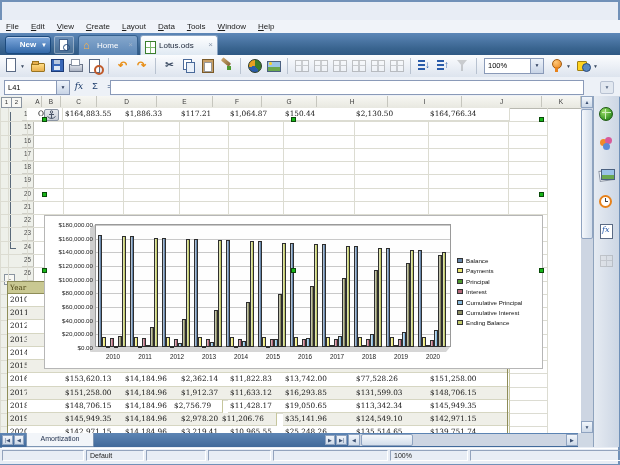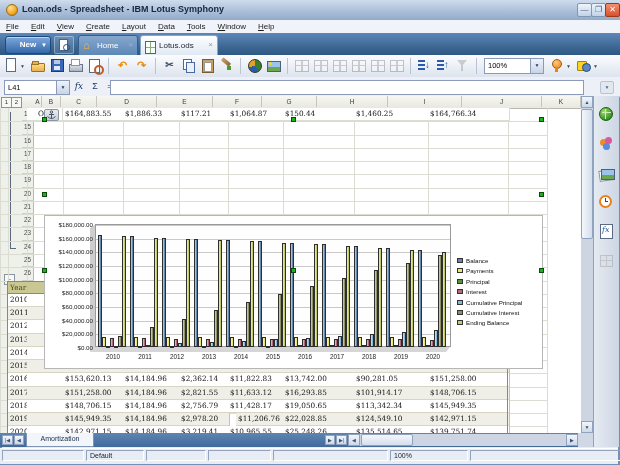--- a/index.html
+++ b/index.html
@@ -121,27 +121,20 @@
   
   #statusbar{left:0;top:448px;width:618px;height:15px;background:#e8edf5;border-top:1px solid #fff;}
   .seg{position:absolute;top:1px;height:11px;border:1px solid;border-color:#93a3bd #fff #fff #93a3bd;font-size:7px;color:#222;padding:1px 3px 0 3px;box-sizing:border-box;white-space:nowrap;overflow:hidden;}
   .anchor-btn{left:44px;top:13px;width:15px;height:12px;background:linear-gradient(#e8ebef,#c9cfd8);border:1px solid #8a94a2;border-radius:2px;box-sizing:border-box;z-index:5;}
 </style>
 </head>
 <body>
 
 <div id="win">
 
-  <div class="abs" id="titlebar">
-    <div class="abs" id="app-logo"></div>
-    <div class="abs" id="title-text">Loan.ods - Spreadsheet - IBM Lotus Symphony</div>
-    <div class="abs winbtn" style="left:577px;">—</div>
-    <div class="abs winbtn" style="left:591px;">❐</div>
-    <div class="abs winbtn" style="left:605px;" id="btn-close">✕</div>
-  </div>
 
   <div class="abs" id="menubar"><span class="menu-item"><u>F</u>ile</span><span class="menu-item"><u>E</u>dit</span><span class="menu-item"><u>V</u>iew</span><span class="menu-item"><u>C</u>reate</span><span class="menu-item"><u>L</u>ayout</span><span class="menu-item"><u>D</u>ata</span><span class="menu-item"><u>T</u>ools</span><span class="menu-item"><u>W</u>indow</span><span class="menu-item"><u>H</u>elp</span></div>
 
   <div class="abs" id="tabstrip">
     <div class="abs" id="new-btn"><span>New</span><i>▼</i></div>
     <div class="abs" id="open-file-btn">
         <b></b>
         <u></u>
       </div>
     <div class="abs tab" id="home-tab">
@@ -347,21 +340,21 @@
         <div class="gl" style="position: absolute; left: 354px; top: 0px; width: 1px; height: 325px;"></div>
         <div class="gl" style="position: absolute; left: 428px; top: 0px; width: 1px; height: 325px;"></div>
         <div class="gl" style="position: absolute; left: 508px; top: 0px; width: 1px; height: 325px;"></div>
         <div class="gl" style="position: absolute; left: 547px; top: 0px; width: 1px; height: 325px;"></div>
         <div class="cell" style="position: absolute; left: 27px; top: 0px; width: 35px; height: 12.27px; line-height: 12.27px; text-align: center;">Oct</div>
         <div class="cell" style="position: absolute; left: 63px; top: 0px; width: 59px; height: 12.27px; line-height: 12.27px; padding-left: 2px;">$164,883.55</div>
         <div class="cell" style="position: absolute; left: 123px; top: 0px; width: 55px; height: 12.27px; line-height: 12.27px; padding-left: 2px;">$1,886.33</div>
         <div class="cell" style="position: absolute; left: 179px; top: 0px; width: 48px; height: 12.27px; line-height: 12.27px; padding-left: 2px;">$117.21</div>
         <div class="cell" style="position: absolute; left: 228px; top: 0px; width: 54px; height: 12.27px; line-height: 12.27px; padding-left: 2px;">$1,064.87</div>
         <div class="cell" style="position: absolute; left: 283px; top: 0px; width: 70px; height: 12.27px; line-height: 12.27px; padding-left: 2px;">$150.44</div>
-        <div class="cell" style="position: absolute; left: 354px; top: 0px; width: 73px; height: 12.27px; line-height: 12.27px; padding-left: 2px;">$1,460.25</div>
+        <div class="cell" style="position: absolute; left: 354px; top: 0px; width: 73px; height: 12.27px; line-height: 12.27px; padding-left: 2px;">$2,130.50</div>
         <div class="cell" style="position: absolute; left: 428px; top: 0px; width: 79px; height: 12.27px; line-height: 12.27px; padding-left: 2px;">$164,766.34</div>
         <div class="thcell" style="position: absolute; left: 8px; top: 172.51px; width: 18px; height: 11.27px; line-height: 11.27px; padding-left: 2px;">Year</div>
         <div class="thcell" style="position: absolute; left: 27px; top: 172.51px; width: 35px; height: 11.27px; line-height: 11.27px; padding-left: 2px;"></div>
         <div class="thcell" style="position: absolute; left: 63px; top: 172.51px; width: 59px; height: 11.27px; line-height: 11.27px; padding-left: 2px;">Balance</div>
         <div class="thcell" style="position: absolute; left: 123px; top: 172.51px; width: 55px; height: 11.27px; line-height: 11.27px; padding-left: 2px;">Payments</div>
         <div class="thcell" style="position: absolute; left: 179px; top: 172.51px; width: 48px; height: 11.27px; line-height: 11.27px; padding-left: 2px;">Principal</div>
         <div class="thcell" style="position: absolute; left: 228px; top: 172.51px; width: 54px; height: 11.27px; line-height: 11.27px; padding-left: 2px;">Interest</div>
         <div class="thcell" style="position: absolute; left: 283px; top: 172.51px; width: 70px; height: 11.27px; line-height: 11.27px; padding-left: 2px;">Cumulative Principal</div>
         <div class="thcell" style="position: absolute; left: 354px; top: 172.51px; width: 73px; height: 11.27px; line-height: 11.27px; padding-left: 2px;">Cumulative Interest</div>
         <div class="thcell" style="position: absolute; left: 428px; top: 172.51px; width: 79px; height: 11.27px; line-height: 11.27px; padding-left: 2px;">Ending Balance</div>
@@ -419,47 +412,47 @@
         <div class="cell" style="position: absolute; left: 283px; top: 252.13px; width: 70px; height: 12.27px; line-height: 12.27px; padding-left: 2px; background: rgb(239, 239, 232); border-right: 1px solid rgb(198, 198, 156); border-bottom: 1px solid rgb(214, 214, 194);">$11,379.87</div>
         <div class="cell" style="position: absolute; left: 354px; top: 252.13px; width: 73px; height: 12.27px; line-height: 12.27px; padding-left: 2px; background: rgb(239, 239, 232); border-right: 1px solid rgb(198, 198, 156); border-bottom: 1px solid rgb(214, 214, 194);">$78,458.23</div>
         <div class="cell" style="position: absolute; left: 428px; top: 252.13px; width: 79px; height: 12.27px; line-height: 12.27px; padding-left: 2px; background: rgb(239, 239, 232); border-right: 1px solid rgb(198, 198, 156); border-bottom: 1px solid rgb(214, 214, 194);">$153,620.13</div>
         <div class="cell" style="position: absolute; left: 8px; top: 265.4px; width: 18px; height: 12.27px; line-height: 12.27px; padding-left: 2px; background: rgb(255, 255, 255); border-right: 1px solid rgb(198, 198, 156); border-bottom: 1px solid rgb(214, 214, 194);">2016</div>
         <div class="cell" style="position: absolute; left: 27px; top: 265.4px; width: 35px; height: 12.27px; line-height: 12.27px; padding-left: 2px; background: rgb(255, 255, 255); border-right: 1px solid rgb(198, 198, 156); border-bottom: 1px solid rgb(214, 214, 194);"></div>
         <div class="cell" style="position: absolute; left: 63px; top: 265.4px; width: 59px; height: 12.27px; line-height: 12.27px; padding-left: 2px; background: rgb(255, 255, 255); border-right: 1px solid rgb(198, 198, 156); border-bottom: 1px solid rgb(214, 214, 194);">$153,620.13</div>
         <div class="cell" style="position: absolute; left: 123px; top: 265.4px; width: 55px; height: 12.27px; line-height: 12.27px; padding-left: 2px; background: rgb(255, 255, 255); border-right: 1px solid rgb(198, 198, 156); border-bottom: 1px solid rgb(214, 214, 194);">$14,184.96</div>
         <div class="cell" style="position: absolute; left: 179px; top: 265.4px; width: 48px; height: 12.27px; line-height: 12.27px; padding-left: 2px; background: rgb(255, 255, 255); border-right: 1px solid rgb(198, 198, 156); border-bottom: 1px solid rgb(214, 214, 194);">$2,362.14</div>
         <div class="cell" style="position: absolute; left: 228px; top: 265.4px; width: 54px; height: 12.27px; line-height: 12.27px; padding-left: 2px; background: rgb(255, 255, 255); border-right: 1px solid rgb(198, 198, 156); border-bottom: 1px solid rgb(214, 214, 194);">$11,822.83</div>
         <div class="cell" style="position: absolute; left: 283px; top: 265.4px; width: 70px; height: 12.27px; line-height: 12.27px; padding-left: 2px; background: rgb(255, 255, 255); border-right: 1px solid rgb(198, 198, 156); border-bottom: 1px solid rgb(214, 214, 194);">$13,742.00</div>
-        <div class="cell" style="position: absolute; left: 354px; top: 265.4px; width: 73px; height: 12.27px; line-height: 12.27px; padding-left: 2px; background: rgb(255, 255, 255); border-right: 1px solid rgb(198, 198, 156); border-bottom: 1px solid rgb(214, 214, 194);">$90,281.05</div>
+        <div class="cell" style="position: absolute; left: 354px; top: 265.4px; width: 73px; height: 12.27px; line-height: 12.27px; padding-left: 2px; background: rgb(255, 255, 255); border-right: 1px solid rgb(198, 198, 156); border-bottom: 1px solid rgb(214, 214, 194);">$77,528.26</div>
         <div class="cell" style="position: absolute; left: 428px; top: 265.4px; width: 79px; height: 12.27px; line-height: 12.27px; padding-left: 2px; background: rgb(255, 255, 255); border-right: 1px solid rgb(198, 198, 156); border-bottom: 1px solid rgb(214, 214, 194);">$151,258.00</div>
         <div class="cell" style="position: absolute; left: 8px; top: 278.67px; width: 18px; height: 12.27px; line-height: 12.27px; padding-left: 2px; background: rgb(239, 239, 232); border-right: 1px solid rgb(198, 198, 156); border-bottom: 1px solid rgb(214, 214, 194);">2017</div>
         <div class="cell" style="position: absolute; left: 27px; top: 278.67px; width: 35px; height: 12.27px; line-height: 12.27px; padding-left: 2px; background: rgb(239, 239, 232); border-right: 1px solid rgb(198, 198, 156); border-bottom: 1px solid rgb(214, 214, 194);"></div>
         <div class="cell" style="position: absolute; left: 63px; top: 278.67px; width: 59px; height: 12.27px; line-height: 12.27px; padding-left: 2px; background: rgb(239, 239, 232); border-right: 1px solid rgb(198, 198, 156); border-bottom: 1px solid rgb(214, 214, 194);">$151,258.00</div>
         <div class="cell" style="position: absolute; left: 123px; top: 278.67px; width: 55px; height: 12.27px; line-height: 12.27px; padding-left: 2px; background: rgb(239, 239, 232); border-right: 1px solid rgb(198, 198, 156); border-bottom: 1px solid rgb(214, 214, 194);">$14,184.96</div>
-        <div class="cell" style="position: absolute; left: 179px; top: 278.67px; width: 48px; height: 12.27px; line-height: 12.27px; padding-left: 2px; background: rgb(239, 239, 232); border-right: 1px solid rgb(198, 198, 156); border-bottom: 1px solid rgb(214, 214, 194);">$2,821.55</div>
+        <div class="cell" style="position: absolute; left: 179px; top: 278.67px; width: 48px; height: 12.27px; line-height: 12.27px; padding-left: 2px; background: rgb(239, 239, 232); border-right: 1px solid rgb(198, 198, 156); border-bottom: 1px solid rgb(214, 214, 194);">$1,912.37</div>
         <div class="cell" style="position: absolute; left: 228px; top: 278.67px; width: 54px; height: 12.27px; line-height: 12.27px; padding-left: 2px; background: rgb(239, 239, 232); border-right: 1px solid rgb(198, 198, 156); border-bottom: 1px solid rgb(214, 214, 194);">$11,633.12</div>
         <div class="cell" style="position: absolute; left: 283px; top: 278.67px; width: 70px; height: 12.27px; line-height: 12.27px; padding-left: 2px; background: rgb(239, 239, 232); border-right: 1px solid rgb(198, 198, 156); border-bottom: 1px solid rgb(214, 214, 194);">$16,293.85</div>
-        <div class="cell" style="position: absolute; left: 354px; top: 278.67px; width: 73px; height: 12.27px; line-height: 12.27px; padding-left: 2px; background: rgb(239, 239, 232); border-right: 1px solid rgb(198, 198, 156); border-bottom: 1px solid rgb(214, 214, 194);">$101,914.17</div>
+        <div class="cell" style="position: absolute; left: 354px; top: 278.67px; width: 73px; height: 12.27px; line-height: 12.27px; padding-left: 2px; background: rgb(239, 239, 232); border-right: 1px solid rgb(198, 198, 156); border-bottom: 1px solid rgb(214, 214, 194);">$131,599.03</div>
         <div class="cell" style="position: absolute; left: 428px; top: 278.67px; width: 79px; height: 12.27px; line-height: 12.27px; padding-left: 2px; background: rgb(239, 239, 232); border-right: 1px solid rgb(198, 198, 156); border-bottom: 1px solid rgb(214, 214, 194);">$148,706.15</div>
         <div class="cell" style="position: absolute; left: 8px; top: 291.94px; width: 18px; height: 12.27px; line-height: 12.27px; padding-left: 2px; background: rgb(255, 255, 255); border-right: 1px solid rgb(198, 198, 156); border-bottom: 1px solid rgb(214, 214, 194);">2018</div>
         <div class="cell" style="position: absolute; left: 27px; top: 291.94px; width: 35px; height: 12.27px; line-height: 12.27px; padding-left: 2px; background: rgb(255, 255, 255); border-right: 1px solid rgb(198, 198, 156); border-bottom: 1px solid rgb(214, 214, 194);"></div>
         <div class="cell" style="position: absolute; left: 63px; top: 291.94px; width: 59px; height: 12.27px; line-height: 12.27px; padding-left: 2px; background: rgb(255, 255, 255); border-right: 1px solid rgb(198, 198, 156); border-bottom: 1px solid rgb(214, 214, 194);">$148,706.15</div>
         <div class="cell" style="position: absolute; left: 123px; top: 291.94px; width: 55px; height: 12.27px; line-height: 12.27px; padding-left: 2px; background: rgb(255, 255, 255); border-right: 1px solid rgb(198, 198, 156); border-bottom: 1px solid rgb(214, 214, 194);">$14,184.96</div>
-        <div class="cell" style="position: absolute; left: 179px; top: 291.94px; width: 48px; height: 12.27px; line-height: 12.27px; padding-left: 2px; background: rgb(255, 255, 255); border-right: 1px solid rgb(198, 198, 156); border-bottom: 1px solid rgb(214, 214, 194);">$2,756.79</div>
+        <div class="cell" style="position: absolute; left: 172px; top: 291.94px; width: 48px; height: 12.27px; line-height: 12.27px; padding-left: 2px; background: rgb(255, 255, 255); border-right: 1px solid rgb(198, 198, 156); border-bottom: 1px solid rgb(214, 214, 194);">$2,756.79</div>
         <div class="cell" style="position: absolute; left: 228px; top: 291.94px; width: 54px; height: 12.27px; line-height: 12.27px; padding-left: 2px; background: rgb(255, 255, 255); border-right: 1px solid rgb(198, 198, 156); border-bottom: 1px solid rgb(214, 214, 194);">$11,428.17</div>
         <div class="cell" style="position: absolute; left: 283px; top: 291.94px; width: 70px; height: 12.27px; line-height: 12.27px; padding-left: 2px; background: rgb(255, 255, 255); border-right: 1px solid rgb(198, 198, 156); border-bottom: 1px solid rgb(214, 214, 194);">$19,050.65</div>
         <div class="cell" style="position: absolute; left: 354px; top: 291.94px; width: 73px; height: 12.27px; line-height: 12.27px; padding-left: 2px; background: rgb(255, 255, 255); border-right: 1px solid rgb(198, 198, 156); border-bottom: 1px solid rgb(214, 214, 194);">$113,342.34</div>
         <div class="cell" style="position: absolute; left: 428px; top: 291.94px; width: 79px; height: 12.27px; line-height: 12.27px; padding-left: 2px; background: rgb(255, 255, 255); border-right: 1px solid rgb(198, 198, 156); border-bottom: 1px solid rgb(214, 214, 194);">$145,949.35</div>
         <div class="cell" style="position: absolute; left: 8px; top: 305.21px; width: 18px; height: 12.27px; line-height: 12.27px; padding-left: 2px; background: rgb(239, 239, 232); border-right: 1px solid rgb(198, 198, 156); border-bottom: 1px solid rgb(214, 214, 194);">2019</div>
         <div class="cell" style="position: absolute; left: 27px; top: 305.21px; width: 35px; height: 12.27px; line-height: 12.27px; padding-left: 2px; background: rgb(239, 239, 232); border-right: 1px solid rgb(198, 198, 156); border-bottom: 1px solid rgb(214, 214, 194);"></div>
         <div class="cell" style="position: absolute; left: 63px; top: 305.21px; width: 59px; height: 12.27px; line-height: 12.27px; padding-left: 2px; background: rgb(239, 239, 232); border-right: 1px solid rgb(198, 198, 156); border-bottom: 1px solid rgb(214, 214, 194);">$145,949.35</div>
         <div class="cell" style="position: absolute; left: 123px; top: 305.21px; width: 55px; height: 12.27px; line-height: 12.27px; padding-left: 2px; background: rgb(239, 239, 232); border-right: 1px solid rgb(198, 198, 156); border-bottom: 1px solid rgb(214, 214, 194);">$14,184.96</div>
         <div class="cell" style="position: absolute; left: 179px; top: 305.21px; width: 48px; height: 12.27px; line-height: 12.27px; padding-left: 2px; background: rgb(239, 239, 232); border-right: 1px solid rgb(198, 198, 156); border-bottom: 1px solid rgb(214, 214, 194);">$2,978.20</div>
-        <div class="cell" style="position: absolute; left: 236px; top: 305.21px; width: 54px; height: 12.27px; line-height: 12.27px; padding-left: 2px; background: rgb(239, 239, 232); border-right: 1px solid rgb(198, 198, 156); border-bottom: 1px solid rgb(214, 214, 194);">$11,206.76</div>
-        <div class="cell" style="position: absolute; left: 283px; top: 305.21px; width: 70px; height: 12.27px; line-height: 12.27px; padding-left: 2px; background: rgb(239, 239, 232); border-right: 1px solid rgb(198, 198, 156); border-bottom: 1px solid rgb(214, 214, 194);">$22,028.85</div>
+        <div class="cell" style="position: absolute; left: 220px; top: 305.21px; width: 54px; height: 12.27px; line-height: 12.27px; padding-left: 2px; background: rgb(239, 239, 232); border-right: 1px solid rgb(198, 198, 156); border-bottom: 1px solid rgb(214, 214, 194);">$11,206.76</div>
+        <div class="cell" style="position: absolute; left: 283px; top: 305.21px; width: 70px; height: 12.27px; line-height: 12.27px; padding-left: 2px; background: rgb(239, 239, 232); border-right: 1px solid rgb(198, 198, 156); border-bottom: 1px solid rgb(214, 214, 194);">$35,141.96</div>
         <div class="cell" style="position: absolute; left: 354px; top: 305.21px; width: 73px; height: 12.27px; line-height: 12.27px; padding-left: 2px; background: rgb(239, 239, 232); border-right: 1px solid rgb(198, 198, 156); border-bottom: 1px solid rgb(214, 214, 194);">$124,549.10</div>
         <div class="cell" style="position: absolute; left: 428px; top: 305.21px; width: 79px; height: 12.27px; line-height: 12.27px; padding-left: 2px; background: rgb(239, 239, 232); border-right: 1px solid rgb(198, 198, 156); border-bottom: 1px solid rgb(214, 214, 194);">$142,971.15</div>
         <div class="cell" style="position: absolute; left: 8px; top: 318.48px; width: 18px; height: 12.27px; line-height: 12.27px; padding-left: 2px; background: rgb(255, 255, 255); border-right: 1px solid rgb(198, 198, 156); border-bottom: 1px solid rgb(214, 214, 194);">2020</div>
         <div class="cell" style="position: absolute; left: 27px; top: 318.48px; width: 35px; height: 12.27px; line-height: 12.27px; padding-left: 2px; background: rgb(255, 255, 255); border-right: 1px solid rgb(198, 198, 156); border-bottom: 1px solid rgb(214, 214, 194);"></div>
         <div class="cell" style="position: absolute; left: 63px; top: 318.48px; width: 59px; height: 12.27px; line-height: 12.27px; padding-left: 2px; background: rgb(255, 255, 255); border-right: 1px solid rgb(198, 198, 156); border-bottom: 1px solid rgb(214, 214, 194);">$142,971.15</div>
         <div class="cell" style="position: absolute; left: 123px; top: 318.48px; width: 55px; height: 12.27px; line-height: 12.27px; padding-left: 2px; background: rgb(255, 255, 255); border-right: 1px solid rgb(198, 198, 156); border-bottom: 1px solid rgb(214, 214, 194);">$14,184.96</div>
         <div class="cell" style="position: absolute; left: 179px; top: 318.48px; width: 48px; height: 12.27px; line-height: 12.27px; padding-left: 2px; background: rgb(255, 255, 255); border-right: 1px solid rgb(198, 198, 156); border-bottom: 1px solid rgb(214, 214, 194);">$3,219.41</div>
         <div class="cell" style="position: absolute; left: 228px; top: 318.48px; width: 54px; height: 12.27px; line-height: 12.27px; padding-left: 2px; background: rgb(255, 255, 255); border-right: 1px solid rgb(198, 198, 156); border-bottom: 1px solid rgb(214, 214, 194);">$10,965.55</div>
         <div class="cell" style="position: absolute; left: 283px; top: 318.48px; width: 70px; height: 12.27px; line-height: 12.27px; padding-left: 2px; background: rgb(255, 255, 255); border-right: 1px solid rgb(198, 198, 156); border-bottom: 1px solid rgb(214, 214, 194);">$25,248.26</div>
         <div class="cell" style="position: absolute; left: 354px; top: 318.48px; width: 73px; height: 12.27px; line-height: 12.27px; padding-left: 2px; background: rgb(255, 255, 255); border-right: 1px solid rgb(198, 198, 156); border-bottom: 1px solid rgb(214, 214, 194);">$135,514.65</div>

